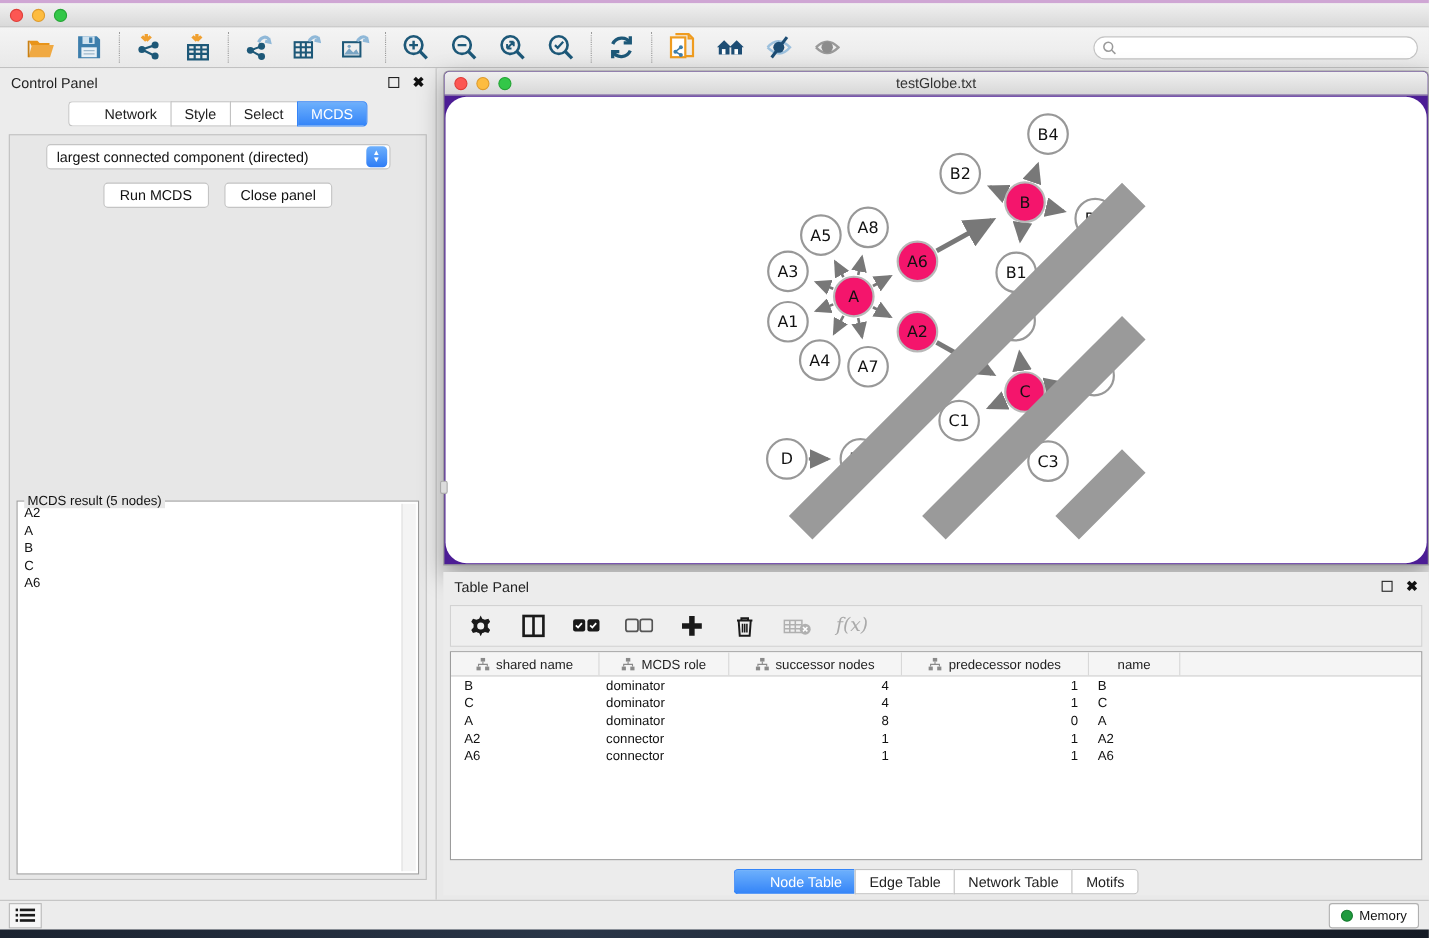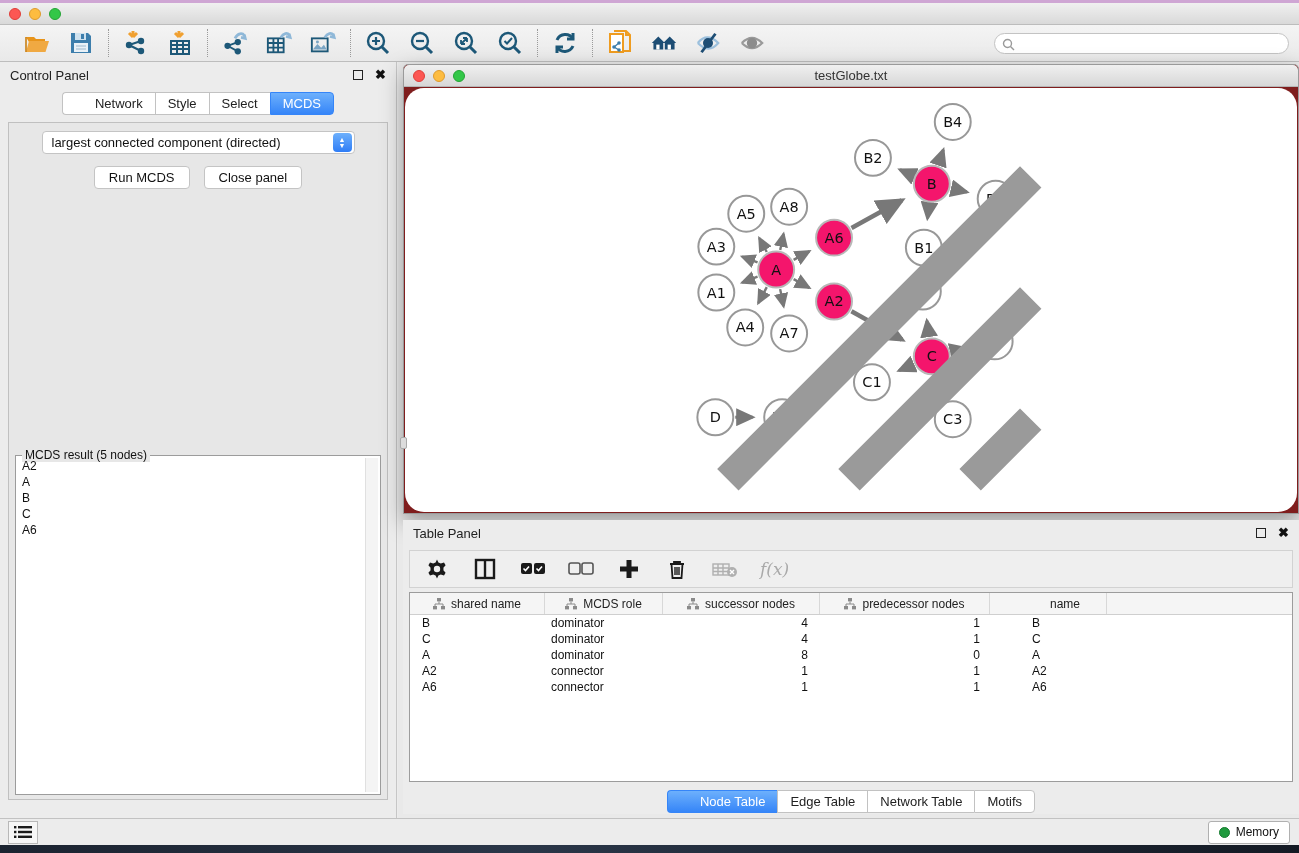--- a/index.html
+++ b/index.html
@@ -67,21 +67,21 @@
     font-size:12px; color:#111; }
   .result-list div { padding:1px 4px; line-height:14px; }
   .result-scroll { position:absolute; top:2px; bottom:2px; right:2px; width:13px;
     background:#f4f4f4; border-left:1px solid #e0e0e0; }
 
   
   .right-pane { position:absolute; left:398px; top:62px; width:901px; height:756px; background:#e9e9e9; }
 
   
   .net-window { position:absolute; left:5px; top:2px; width:896px; height:450px;
-    border:1px solid #9a9a9a; border-radius:5px 5px 0 0; background:#7f1d1d;
+    border:1px solid #9a9a9a; border-radius:5px 5px 0 0; background:#4c1d95;
     box-shadow:0 8px 22px rgba(0,0,0,.35); }
   .net-titlebar { height:22px; background:linear-gradient(#f0f0f0,#d7d7d7);
     border-bottom:1px solid #b5b5b5; border-radius:5px 5px 0 0;
     display:flex; align-items:center; position:relative; }
   .net-titlebar .title{ position:absolute; left:0; right:0; text-align:center; font-size:13px; color:#333; }
   .net-canvas { position:absolute; left:1px; right:1px; top:23px; bottom:1px; background:#fff;border-radius:19px; }
   .net-canvas svg { width:100%; height:100%; display:block; }
   .resize-grip { position:absolute; right:2px; bottom:2px; width:14px; height:14px; }
   .left-grip { position:absolute; left:-4px; top:372px; width:7px; height:12px;
     background:#dcdcdc; border:1px solid #aaa; border-radius:2px; }
@@ -89,21 +89,21 @@
   
   .table-panel { position:absolute; left:5px; top:458px; width:896px; height:294px; background:#ececec; }
   .tp-toolbar { margin:4px 6px 0 6px; height:38px; background:#efefef;
     border:1px solid #d2d2d2; display:flex; align-items:center; gap:22px; padding:0 14px; }
   .tp-table { margin:4px 6px 0 6px; height:190px; background:#fff; border:1px solid #9c9c9c; overflow:hidden; }
   .thead { display:flex; height:22px; background:#f5f5f5; border-bottom:1px solid #cfcfcf; }
   .th { display:flex; align-items:center; justify-content:center; gap:6px;
     font-size:12px; color:#222; border-right:1px solid #d8d8d8; }
   .trow { display:flex; height:16px; font-size:12px; color:#111; }
   .td { padding:1px 0; }
-  .c0{ width:135px; } .c1{ width:118px; } .c2{ width:157px; } .c3{ width:170px; } .c4{ width:83px;margin-left:34px; }
+  .c0{ width:135px; } .c1{ width:118px; } .c2{ width:157px; } .c3{ width:170px; } .c4{ width:83px; }
   .td.c0{ padding-left:12px; } .td.c1{ padding-left:6px; }
   .td.c2{ text-align:right; padding-right:12px; } .td.c3{ text-align:right; padding-right:10px; }
   .td.c4{ padding-left:8px; }
   .tp-tabs { display:flex; justify-content:center; margin-top:8px;align-items:center; }
 
   
   .statusbar { position:absolute; left:0; top:818px; width:1299px; height:27px;
     background:#ececec; border-top:1px solid #c2c2c2; display:flex; align-items:center; }
   .list-btn { width:30px; height:23px; margin-left:8px; background:#f6f6f6;
     border:1px solid #b8b8b8; display:flex; align-items:center; justify-content:center; }

